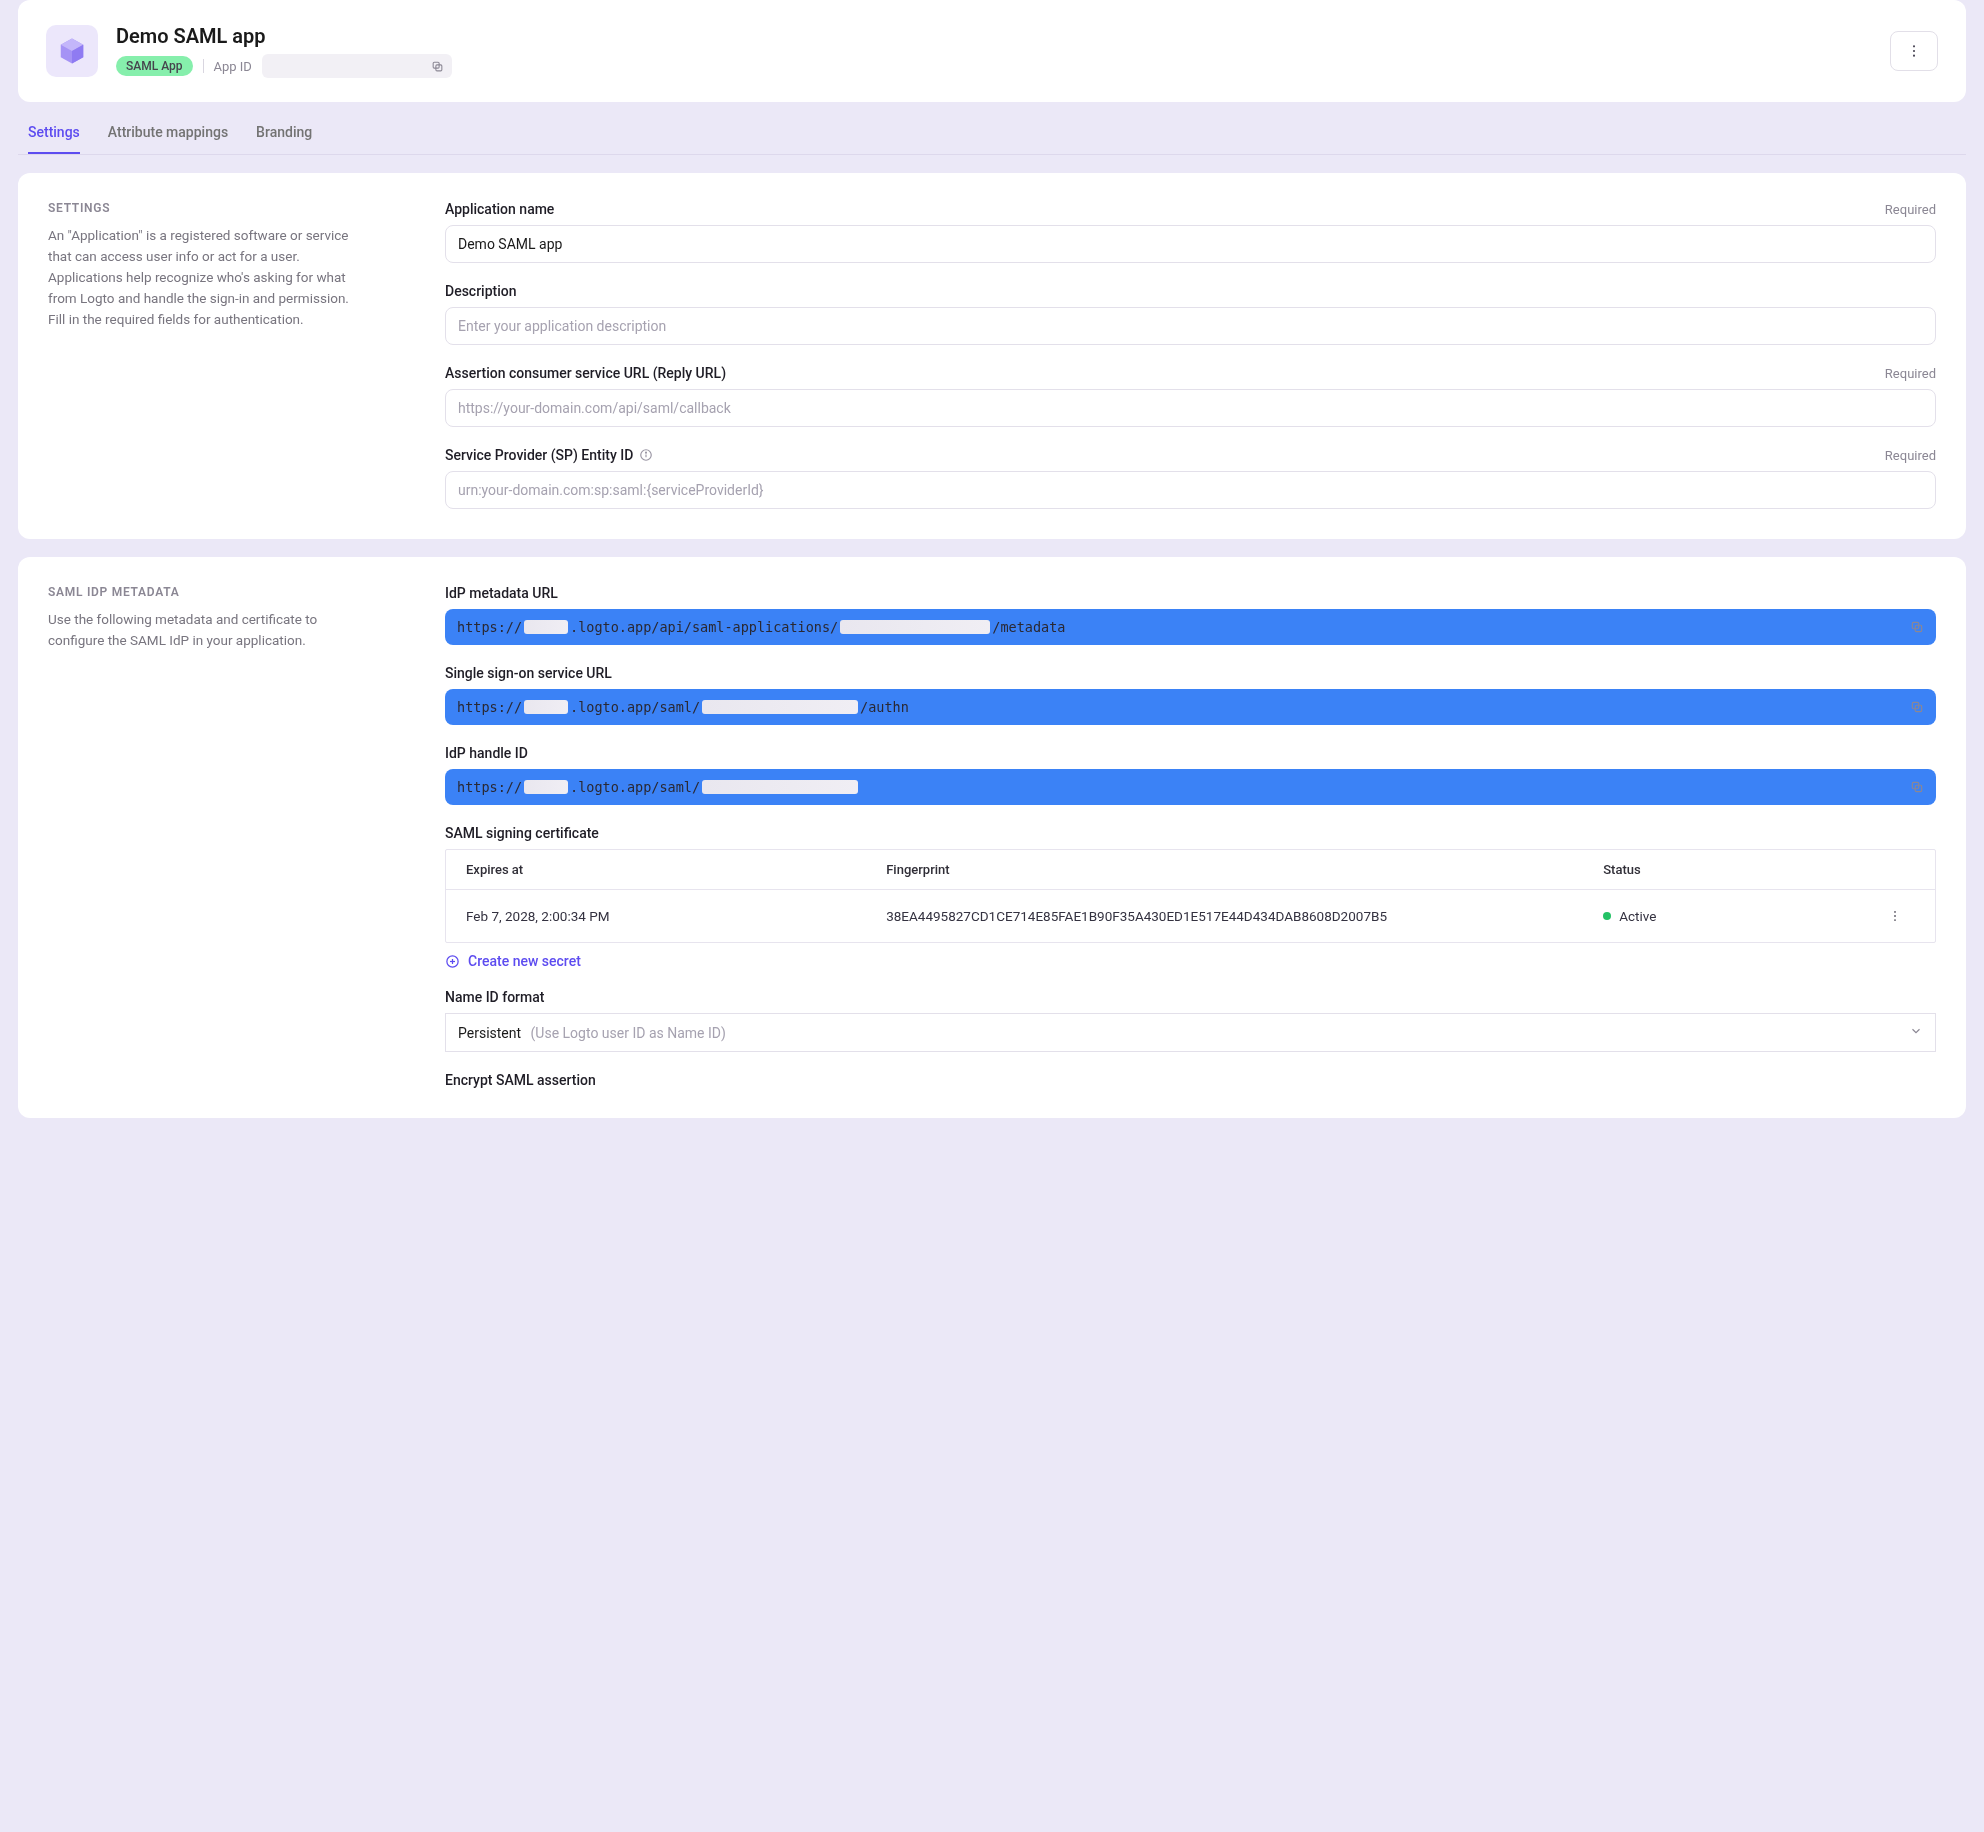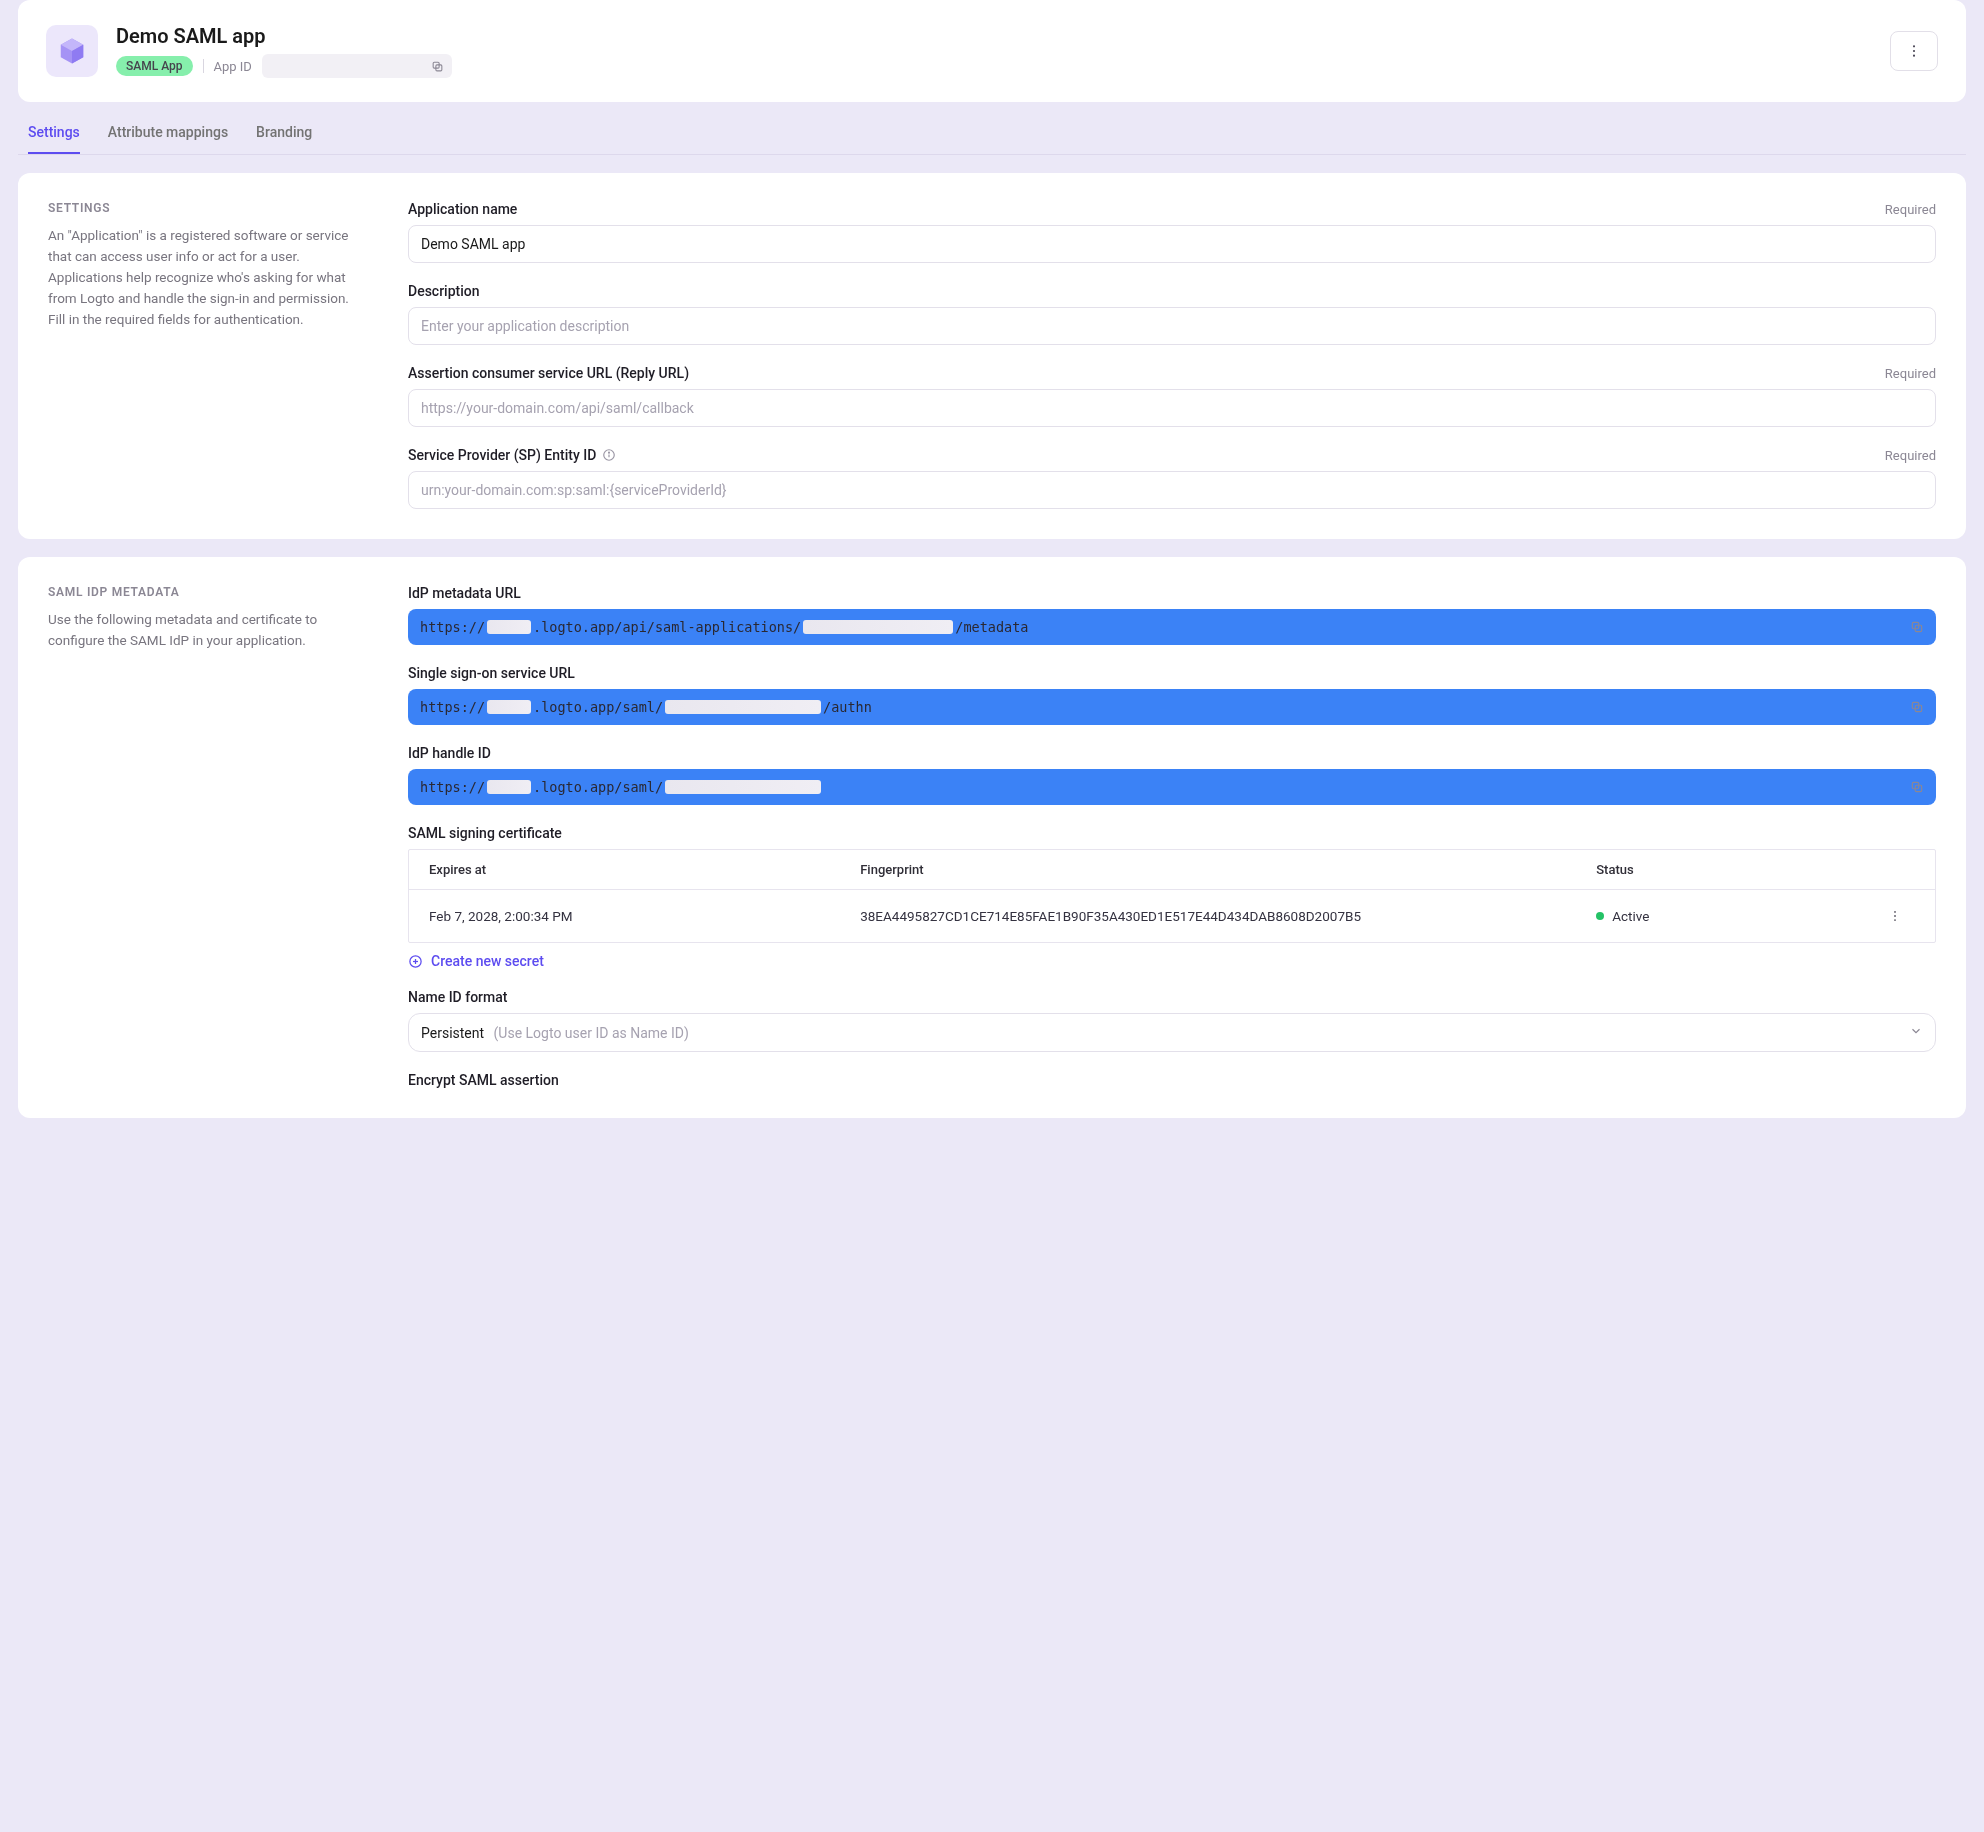--- a/index.html
+++ b/index.html
@@ -91,21 +91,21 @@
     letter-spacing: 0.06em;
     color: #8b8794;
     font-weight: 600;
     margin-bottom: 10px;
   }
   .section-side p {
     font-size: 13.5px;
     line-height: 1.55;
     color: #78757f;
   }
-  .section-main { flex: 1; display: flex; flex-direction: column; gap: 20px; }
+  .section-main { flex: 1; display: flex; flex-direction: column; gap: 20px; margin-left: 37px; }
 
   .field { display: flex; flex-direction: column; gap: 8px; }
   .field-label-row { display: flex; justify-content: space-between; align-items: center; }
   .field-label { font-size: 14px; font-weight: 500; color: #1f1d26; display: flex; align-items: center; gap: 6px; }
   .required-tag { font-size: 13px; color: #8b8794; padding-left: 43px; }
   .text-input {
     width: 100%;
     border: 1px solid #e3e0ea;
     border-radius: 8px;
     padding: 10px 12px;
@@ -158,21 +158,21 @@
   .row-more { cursor: pointer; color: #5d5a66; display:flex; justify-content:center; }
 
   .create-link {
     display: flex; align-items: center; gap: 8px;
     color: #5d4cf0; font-size: 14px; font-weight: 500;
     cursor: pointer; margin-top: 2px;
   }
 
   .select-box {
     border: 1px solid #e3e0ea;
-    border-radius: 12px;
+    border-radius: 0;
     padding: 10px 12px;
     display: flex; align-items: center; justify-content: space-between;
     cursor: pointer;
   }
   .select-text .primary { color: #1a1a1a; font-size: 14px; }
   .select-text .hint { color: #a6a2b0; font-size: 14px; margin-left: 6px; }
 
   .encrypt-box {
     border: 1px solid #e7e4ee;
     border-radius: 10px;

